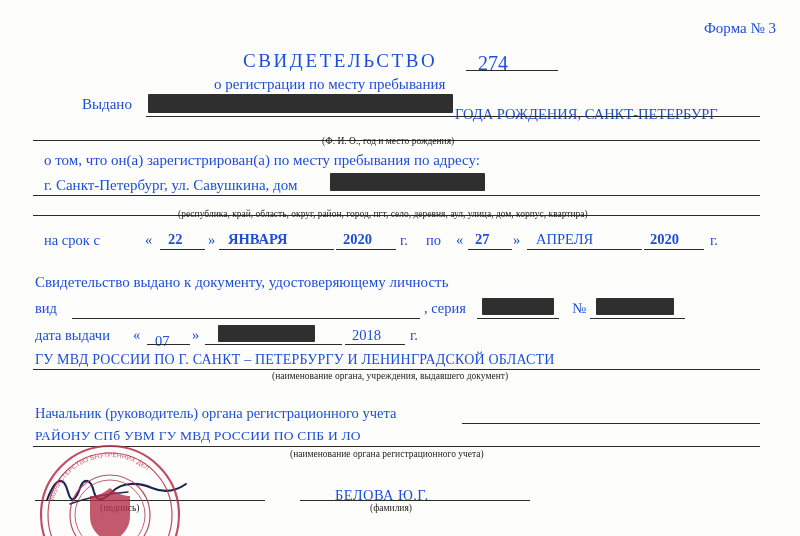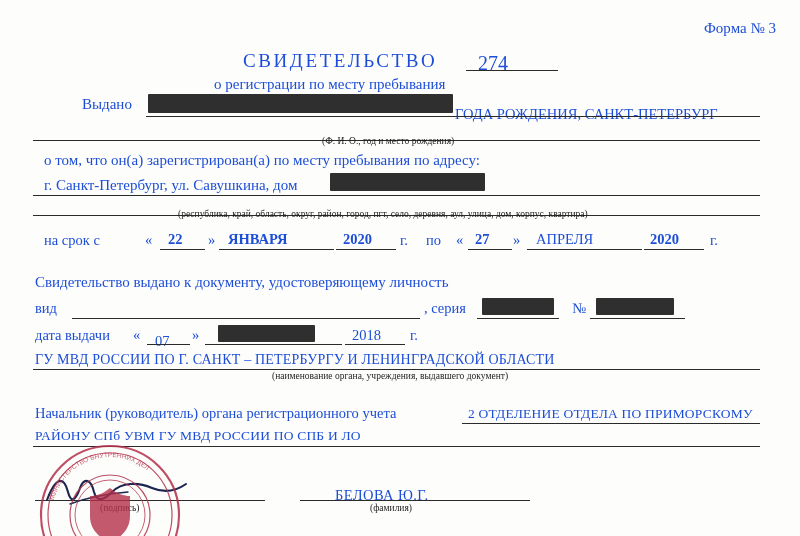--- a/index.html
+++ b/index.html
@@ -239,24 +239,24 @@
   <div class="rule" style="top:344px; left:205px; width:137px;"></div>
   <div class="txt" id="year-issue">2018</div>
   <div class="rule" style="top:344px; left:345px; width:60px;"></div>
   <div class="txt" id="g-3">г.</div>
 
   <div class="txt" id="authority-line">ГУ  МВД  РОССИИ  ПО  Г. САНКТ – ПЕТЕРБУРГУ  И  ЛЕНИНГРАДСКОЙ ОБЛАСТИ</div>
   <div class="rule" style="top:369px; left:33px; width:727px;"></div>
   <div class="tiny" id="authority-hint">(наименование органа, учреждения, выдавшего документ)</div>
 
   <div class="txt" id="chief-label">Начальник (руководитель) органа регистрационного учета</div>
-  <div class="txt" id="chief-org-1">2 ОТДЕЛЕНИЕ ОТДЕЛА  ПО ПРИМОРСКОМУ</div>
   <div class="rule" style="top:423px; left:462px; width:298px;"></div>
   <div class="txt" id="chief-org-2">РАЙОНУ СПб УВМ  ГУ  МВД  РОССИИ  ПО СПБ  И  ЛО</div>
   <div class="rule" style="top:446px; left:33px; width:727px;"></div>
+  <div class="tiny" id="org-hint">(наименование органа регистрационного учета)</div>
 
   <svg id="signature" viewBox="0 0 160 40" xmlns="http://www.w3.org/2000/svg">
     <path d="M5,30 C14,6 22,6 26,22 C29,34 34,30 38,18 C42,7 49,9 52,22 C55,33 62,30 70,22 C80,12 96,12 110,18 C122,23 134,21 144,14" fill="none" stroke="#1c2550" stroke-width="2.1" stroke-linecap="round"></path>
     <path d="M28,34 C44,28 62,24 86,22" fill="none" stroke="#1c2550" stroke-width="1.4" stroke-linecap="round"></path>
   </svg>
   <div class="rule" style="top:500px; left:35px; width:230px;"></div>
   <div class="tiny" id="sign-hint">(подпись)</div>
 
   <div class="txt" id="surname">БЕЛОВА Ю.Г.</div>
   <div class="rule" style="top:500px; left:300px; width:230px;"></div>

